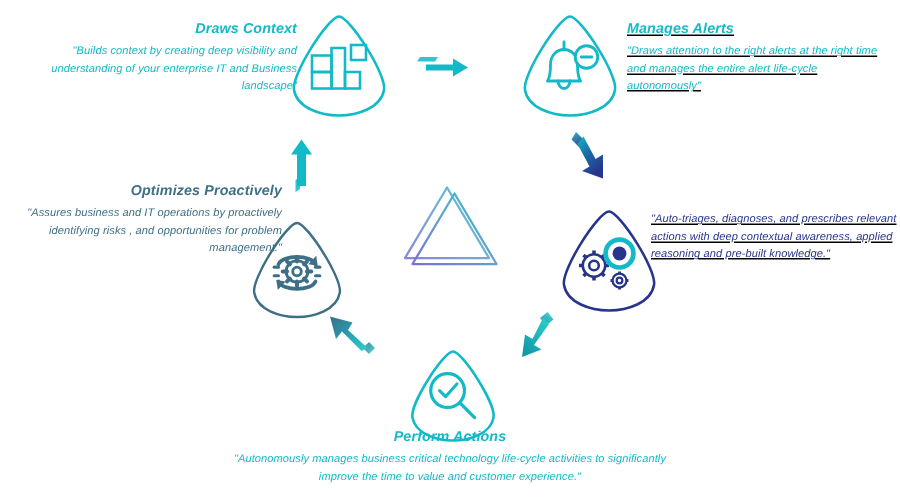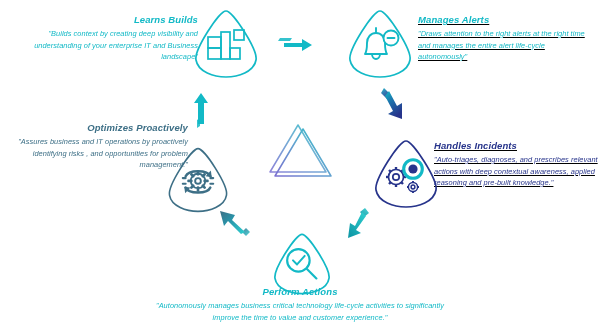--- a/index.html
+++ b/index.html
@@ -55,31 +55,30 @@
   #arr-bottomr{left:338px;top:206px;}
   #arr-bottoml{left:216px;top:206px;}
   #arr-left   {left:190px;top:90px;}
 </style>
 </head>
 <body>
 
 <div id="stage">
 
   <div class="block t-teal align-r" id="blk-learns">
-    <div class="blk-title">Learns Builds</div>
+    <div class="blk-title">Draws Context</div>
     <div class="blk-body">"Builds context by creating deep visibility and understanding of your enterprise IT and Business landscape"</div>
   </div>
 
   <div class="block t-teal align-l" id="blk-manages">
     <div class="blk-title">Manages Alerts</div>
     <div class="blk-body">"Draws attention to the right alerts at the right time and manages the entire alert life-cycle autonomously"</div>
   </div>
 
   <div class="block t-navy align-l" id="blk-handles">
-    <div class="blk-title">Handles Incidents</div>
     <div class="blk-body">"Auto-triages, diagnoses, and prescribes relevant actions with deep contextual awareness, applied reasoning and pre-built knowledge."</div>
   </div>
 
   <div class="block t-slate align-r" id="blk-optimizes">
     <div class="blk-title">Optimizes Proactively</div>
     <div class="blk-body">"Assures business and IT operations by proactively identifying risks , and opportunities for problem management."</div>
   </div>
 
   <div class="block t-teal align-c" id="blk-perform">
     <div class="blk-title">Perform Actions</div>

